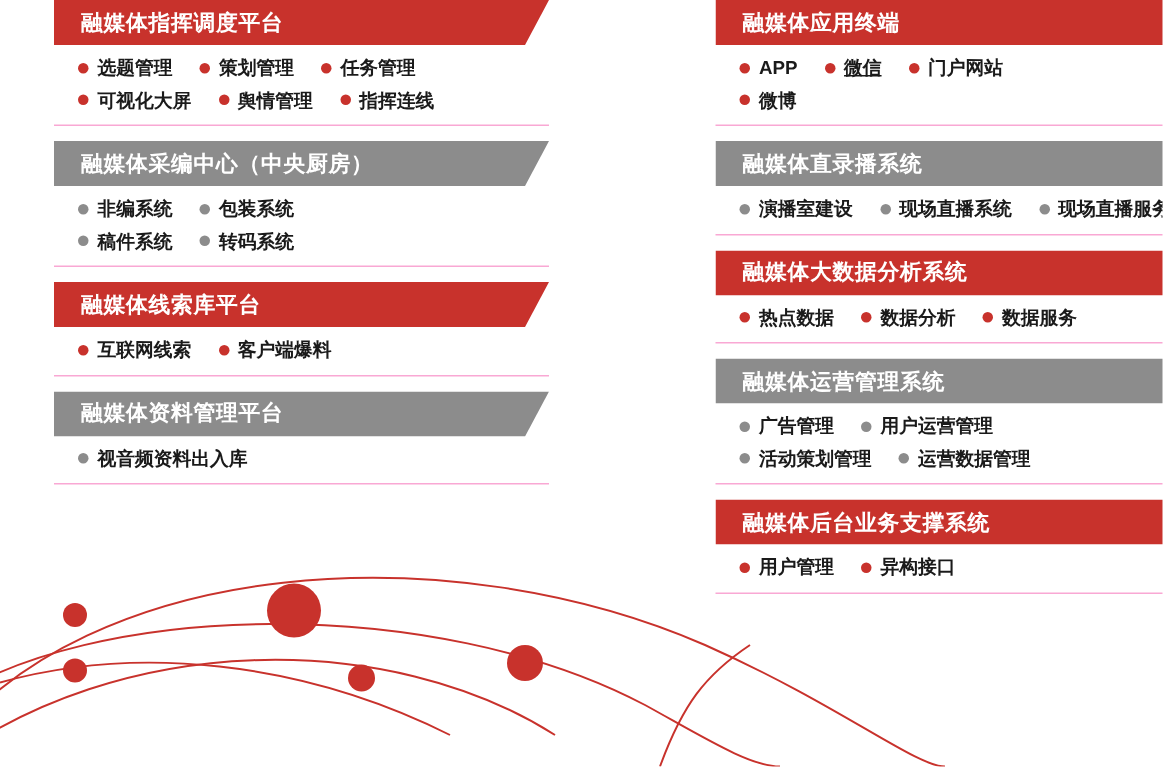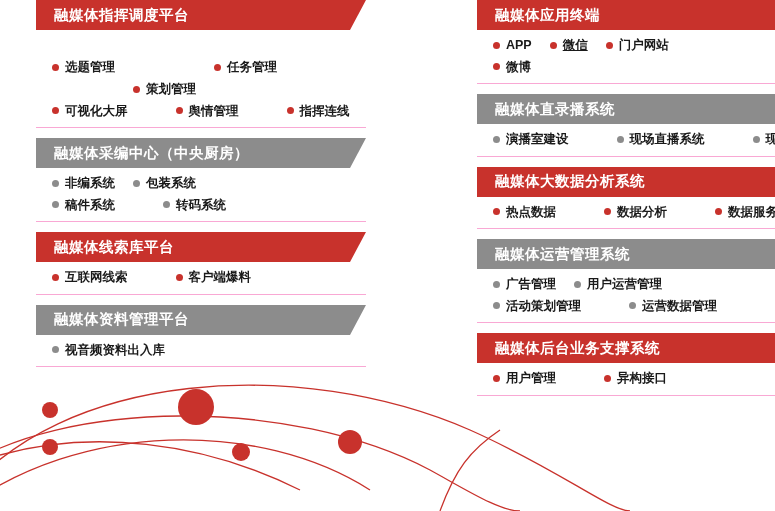--- a/index.html
+++ b/index.html
@@ -64,21 +64,21 @@
   .body {
     padding: 9px 0 6px 16px;
     border-bottom: 1px solid #f9a8d4;
   }
   .row {
     display: flex;
     align-items: center;
     margin-bottom: 9px;
     white-space: nowrap;
   }
-  .row:last-child { margin-bottom: 4px; gap: 30px; }
+  .row:last-child { margin-bottom: 4px; }
   .item {
     display: flex;
     align-items: center;
     font-size: 12.5px;
     font-weight: bold;
     color: #1a1a1a;
   }
   .dot {
     width: 7px;
     height: 7px;
@@ -124,21 +124,21 @@
             <polygon points="0,0 330,0 314,30 0,30" fill="#c8322c"></polygon>
           </svg>
           <span class="hdr-label">融媒体指挥调度平台</span>
         </div>
         <div class="body">
           <div class="row">
             <div class="item">
               <span class="dot" style="background: rgb(200, 50, 44);"></span>
               <span class="item-label">选题管理</span>
             </div>
-            <div class="item" style="margin-left: 18px; margin-top: 44px;">
+            <div class="item" style="margin-left: 18px;">
               <span class="dot" style="background: rgb(200, 50, 44);"></span>
               <span class="item-label">策划管理</span>
             </div>
             <div class="item" style="margin-left: 18px;">
               <span class="dot" style="background: rgb(200, 50, 44);"></span>
               <span class="item-label">任务管理</span>
             </div>
           </div>
           <div class="row">
             <div class="item">

